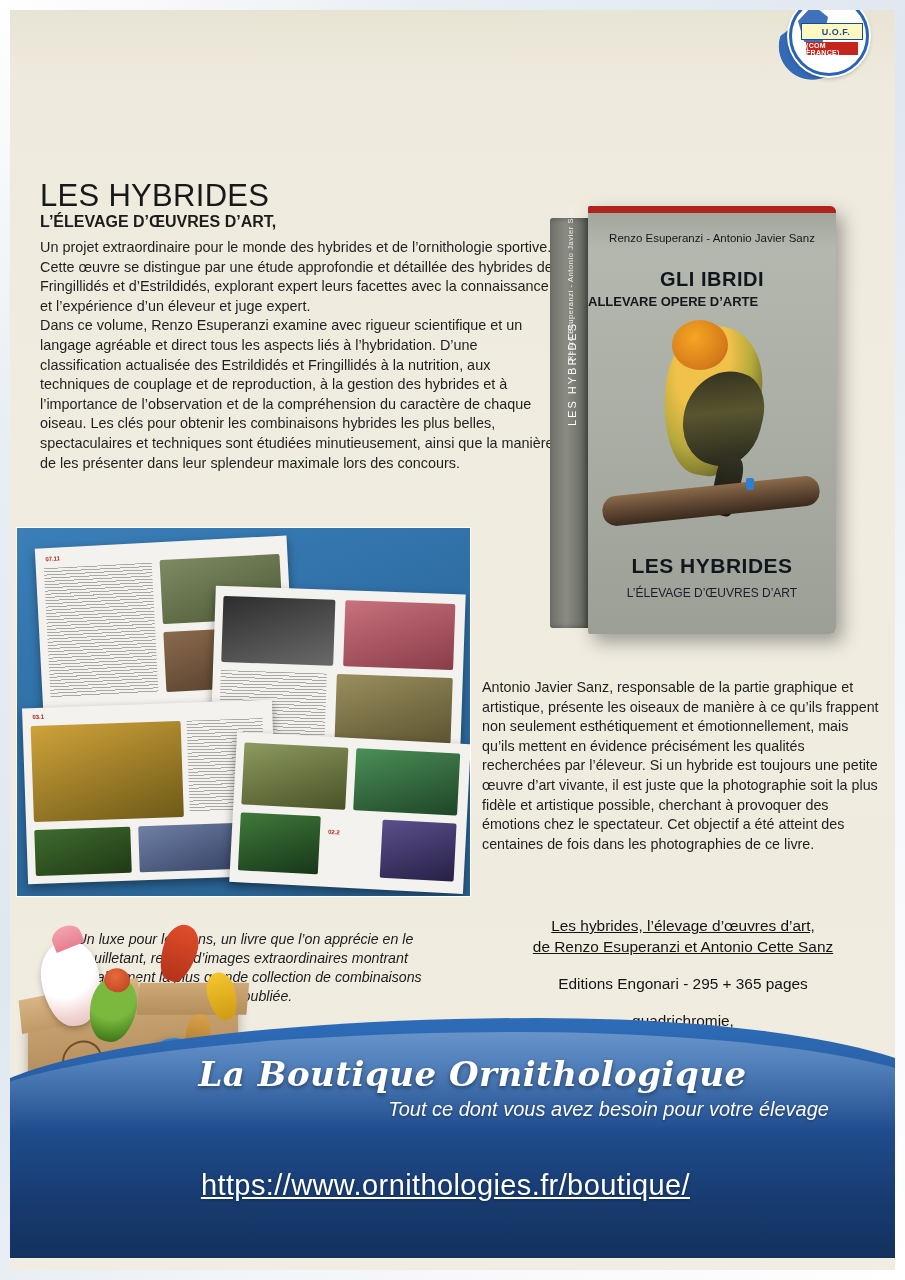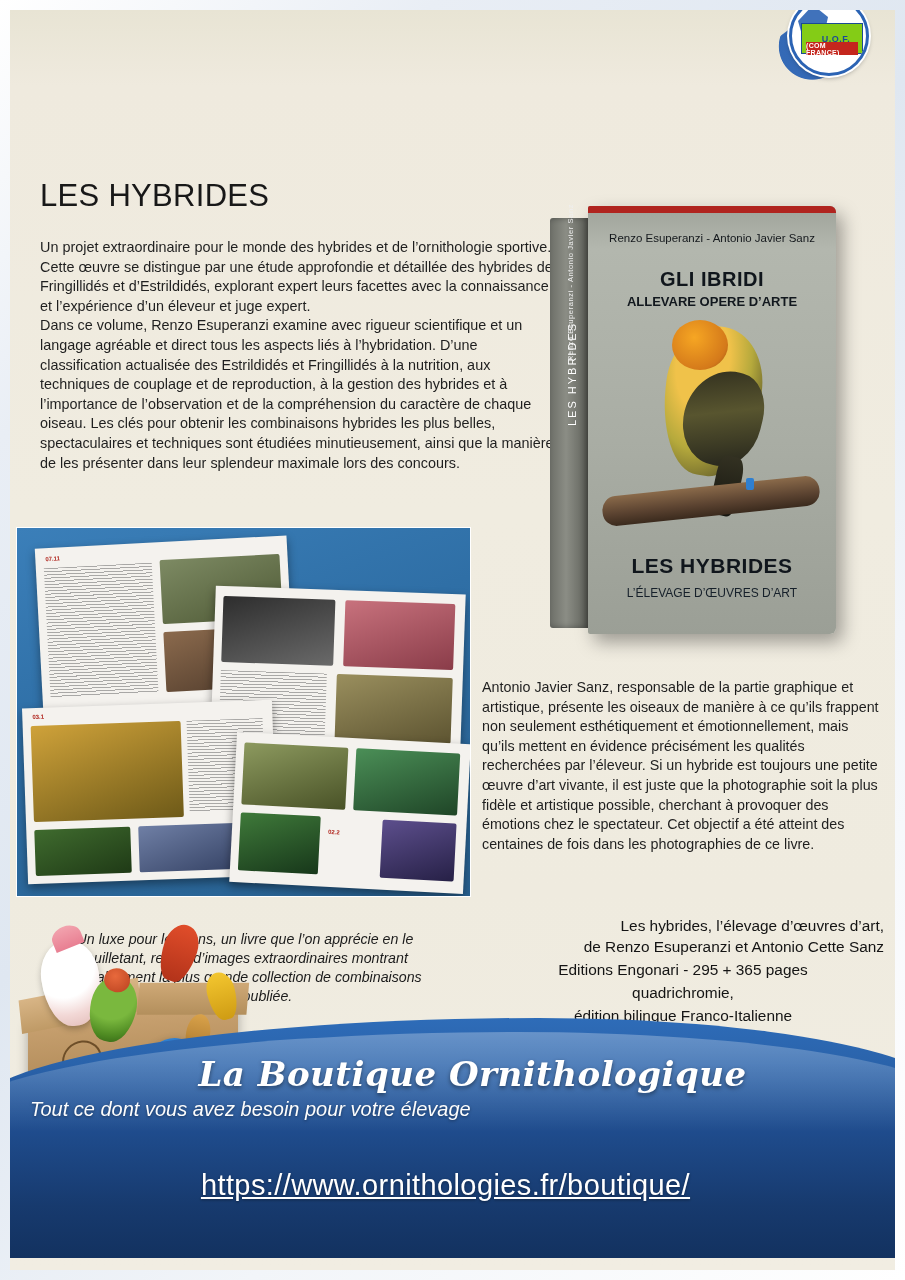--- a/index.html
+++ b/index.html
@@ -65,22 +65,22 @@
   }
   .logo .ring {
     position: absolute; left: 22px; top: 30px; width: 80px; height: 80px;
     border-radius: 50%;
     background: #fff;
     border: 3px solid #2b63b4;
     box-shadow: 0 0 0 2px #fff, 0 2px 5px rgba(0,0,0,.35);
     overflow: hidden;
   }
   .logo .ring .badge {
-    position: absolute; left: 9px; top: 24px; width: 62px; height: 31px;
-    background: #84cc16; border: 1px solid #1b4a94;
+    position: absolute; left: 9px; top: 24px; width: 62px; height: 17px;
+    background: #fef9c3; border: 1px solid #1b4a94;
     font-size: 9px; font-weight: bold; color: #1b4a94;
     display:flex; align-items:center; justify-content:center;
     letter-spacing: .5px;
     padding-left: 8px;
   }
   .logo .ring .badge2 {
     position: absolute; left: 14px; top: 43px; width: 52px; height: 13px;
     background: #c4261d; color: #fff; font-size: 7px; font-weight: bold;
     display:flex; align-items:center; justify-content:center;
     letter-spacing: .3px;
@@ -141,21 +141,21 @@
     position: absolute; top: 26px; left: 0; width: 100%;
     text-align: center; font-size: 11.5px; color: #14181c;
   }
   .it-title {
     position: absolute; top: 62px; left: 0; width: 100%;
     text-align: center; font-size: 20px; font-weight: bold; color: #10161c;
     letter-spacing: .5px;
   }
   .it-sub {
     position: absolute; top: 88px; left: 0; width: 100%;
-    text-align: center; font-size: 13px; font-weight: bold; color: #12181e;
+    text-align: left; font-size: 13px; font-weight: bold; color: #12181e;
   }
   .cover-bird {
     position: absolute; left: 18px; top: 112px; width: 212px; height: 222px;
   }
   .cover-bird .body {
     position: absolute; left: 58px; top: 8px; width: 96px; height: 150px;
     background: radial-gradient(ellipse at 35% 25%, #f0c24a 0 30%, #b5a93c 55%, #3c3a22 95%);
     border-radius: 48% 48% 45% 45% / 40% 40% 60% 60%;
     transform: rotate(8deg);
   }
@@ -220,22 +220,22 @@
   .tag { position:absolute; font-size:6px; color:#b1271f; font-weight:bold; }
   
   .desc2 {
     position: absolute; left: 472px; top: 668px; width: 400px;
     font-size: 14.3px; line-height: 19.6px; color: #1f1f1f;
   }
   .credits {
     position: absolute; left: 472px; top: 905px; width: 402px;
     font-size: 15.4px; line-height: 21px; color: #141414;
   }
-  .credits .c1 { text-align: right; }
-  .credits .c2 { text-align: center; margin-top: 2px; }
+  .credits .c1 { text-align: center; text-decoration: underline; }
+  .credits .c2 { text-align: center; margin-top: 16px; }
   
   .caption {
     position: absolute; left: 40px; top: 920px; width: 390px;
     font-size: 14.2px; line-height: 19px; font-style: italic;
     color: #1b1b1b; text-align: center;
   }
   
   .parrots {
     position: absolute; left: 6px; top: 900px; width: 260px; height: 250px;
   }
@@ -309,21 +309,21 @@
   }
   .shop-title {
     position: absolute; left: 0; top: 36px; width: 885px; text-align: center;
     font-family: "DejaVu Serif", serif;
     font-weight: bold; font-style: italic;
     font-size: 34px; color: #ffffff; letter-spacing: .5px;
     text-shadow: 0 2px 4px rgba(0,0,0,.45);
     padding-left: 40px;
   }
   .shop-sub {
-    position: absolute; left: 0; top: 80px; width: 819px; text-align: left;
+    position: absolute; left: 0; top: 80px; width: 819px; text-align: right;
     font-size: 20px; font-style: italic; color: #fdfdfd;
     padding-left: 20px;
     text-shadow: 0 1px 3px rgba(0,0,0,.4);
   }
   .url {
     position: absolute; left: 0; bottom: 56px; width: 871px; text-align: center;
     font-size: 29px; color: #ffffff; letter-spacing: .4px;
     text-shadow: 0 1px 3px rgba(0,0,0,.4);
   }
 </style>
@@ -337,20 +337,21 @@
     <div class="logo">
       <div class="swoosh"></div>
       <div class="ring">
         <div class="bird"></div>
         <div class="badge">U.O.F.</div>
         <div class="badge2">(COM FRANCE)</div>
       </div>
     </div>
 
     <div class="book-title">LES HYBRIDES</div>
+    <div class="book-subtitle">L’ÉLEVAGE D’ŒUVRES D’ART,</div>
     <div class="desc">
       <p>Un projet extraordinaire pour le monde des hybrides et de l’ornithologie sportive.</p>
       <p>Cette œuvre se distingue par une étude approfondie et détaillée des hybrides de Fringillidés et d’Estrildidés, explorant expert leurs facettes avec la connaissance et l’expérience d’un éleveur et juge expert.</p>
       <p>Dans ce volume, Renzo Esuperanzi examine avec rigueur scientifique et un langage agréable et direct tous les aspects liés à l’hybridation. D’une classification actualisée des Estrildidés et Fringillidés à la nutrition, aux techniques de couplage et de reproduction, à la gestion des hybrides et à l’importance de l’observation et de la compréhension du caractère de chaque oiseau. Les clés pour obtenir les combinaisons hybrides les plus belles, spectaculaires et techniques sont étudiées minutieusement, ainsi que la manière de les présenter dans leur splendeur maximale lors des concours.</p>
     </div>
 
     <div class="bookshot">
       <div class="book-spine">
         <div class="st">LES HYBRIDES</div>
         <div class="st2">Renzo Esuperanzi - Antonio Javier Sanz</div>

